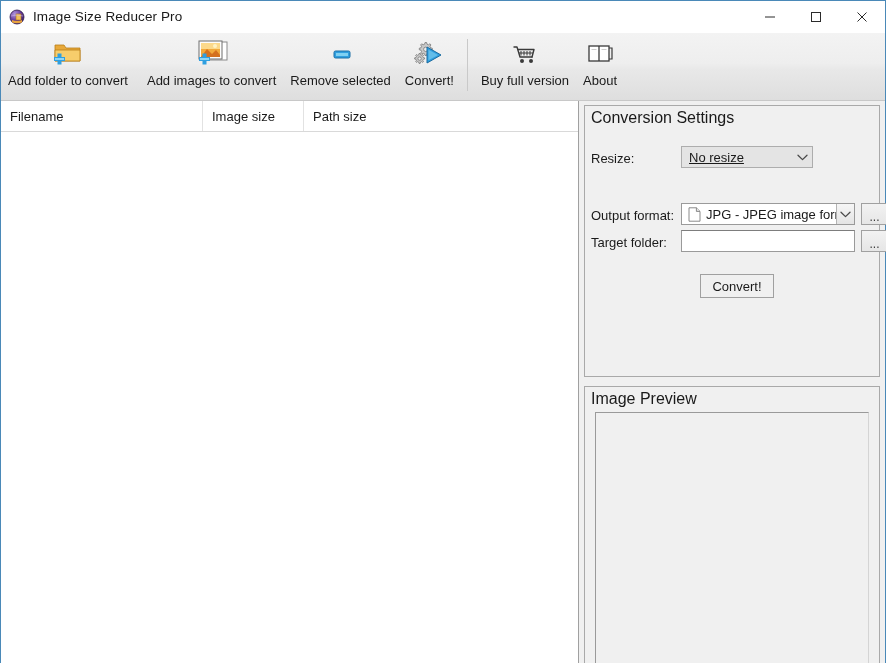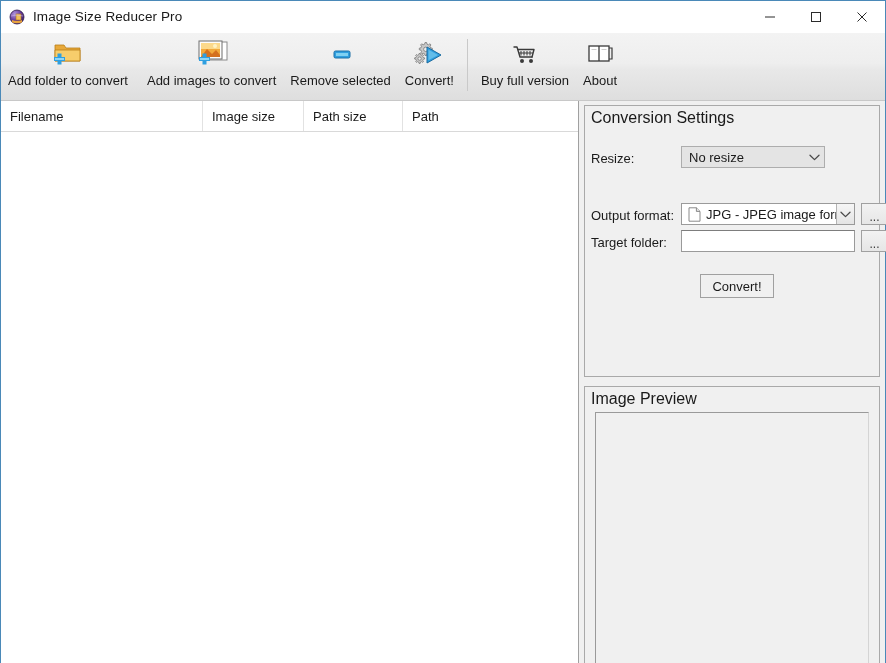--- a/index.html
+++ b/index.html
@@ -434,33 +434,32 @@
 
   </div>
 
   <div class="main">
 
     <div class="listview">
       <div class="lv-header">
         <div class="lv-col" style="width:202px;">Filename</div>
         <div class="lv-col" style="width:101px;">Image size</div>
         <div class="lv-col" style="width:99px;">Path size</div>
-        <div class="lv-col" style="flex:1 1 auto;">Path</div>
       </div>
       <div class="lv-body"></div>
 
     </div>
 
     <div class="rightpane">
 
       <div class="groupbox gb-settings">
         <div class="gb-title">Conversion Settings</div>
 
         <div class="form-label" style="left:6px; top:45px;">Resize:</div>
-        <div class="combo combo-flat" style="left:96px; top:40px; width:144px;">
+        <div class="combo combo-flat" style="left:96px; top:40px; width:132px;text-decoration:underline;">
           <div class="combo-text">No resize</div>
           <div class="combo-arrow-flat">
             <svg width="11" height="7" viewBox="0 0 11 7">
                 <path d="M1 1.3 L5.5 5.6 L10 1.3" fill="none" stroke="#4a4a4a" stroke-width="1.3" stroke-linecap="round" stroke-linejoin="round"></path>
               </svg>
           </div>
         </div>
 
         <div class="form-label" style="left:6px; top:102px;">Output format:</div>
         <div class="combo combo-white" style="left:96px; top:97px; width:174px;">

